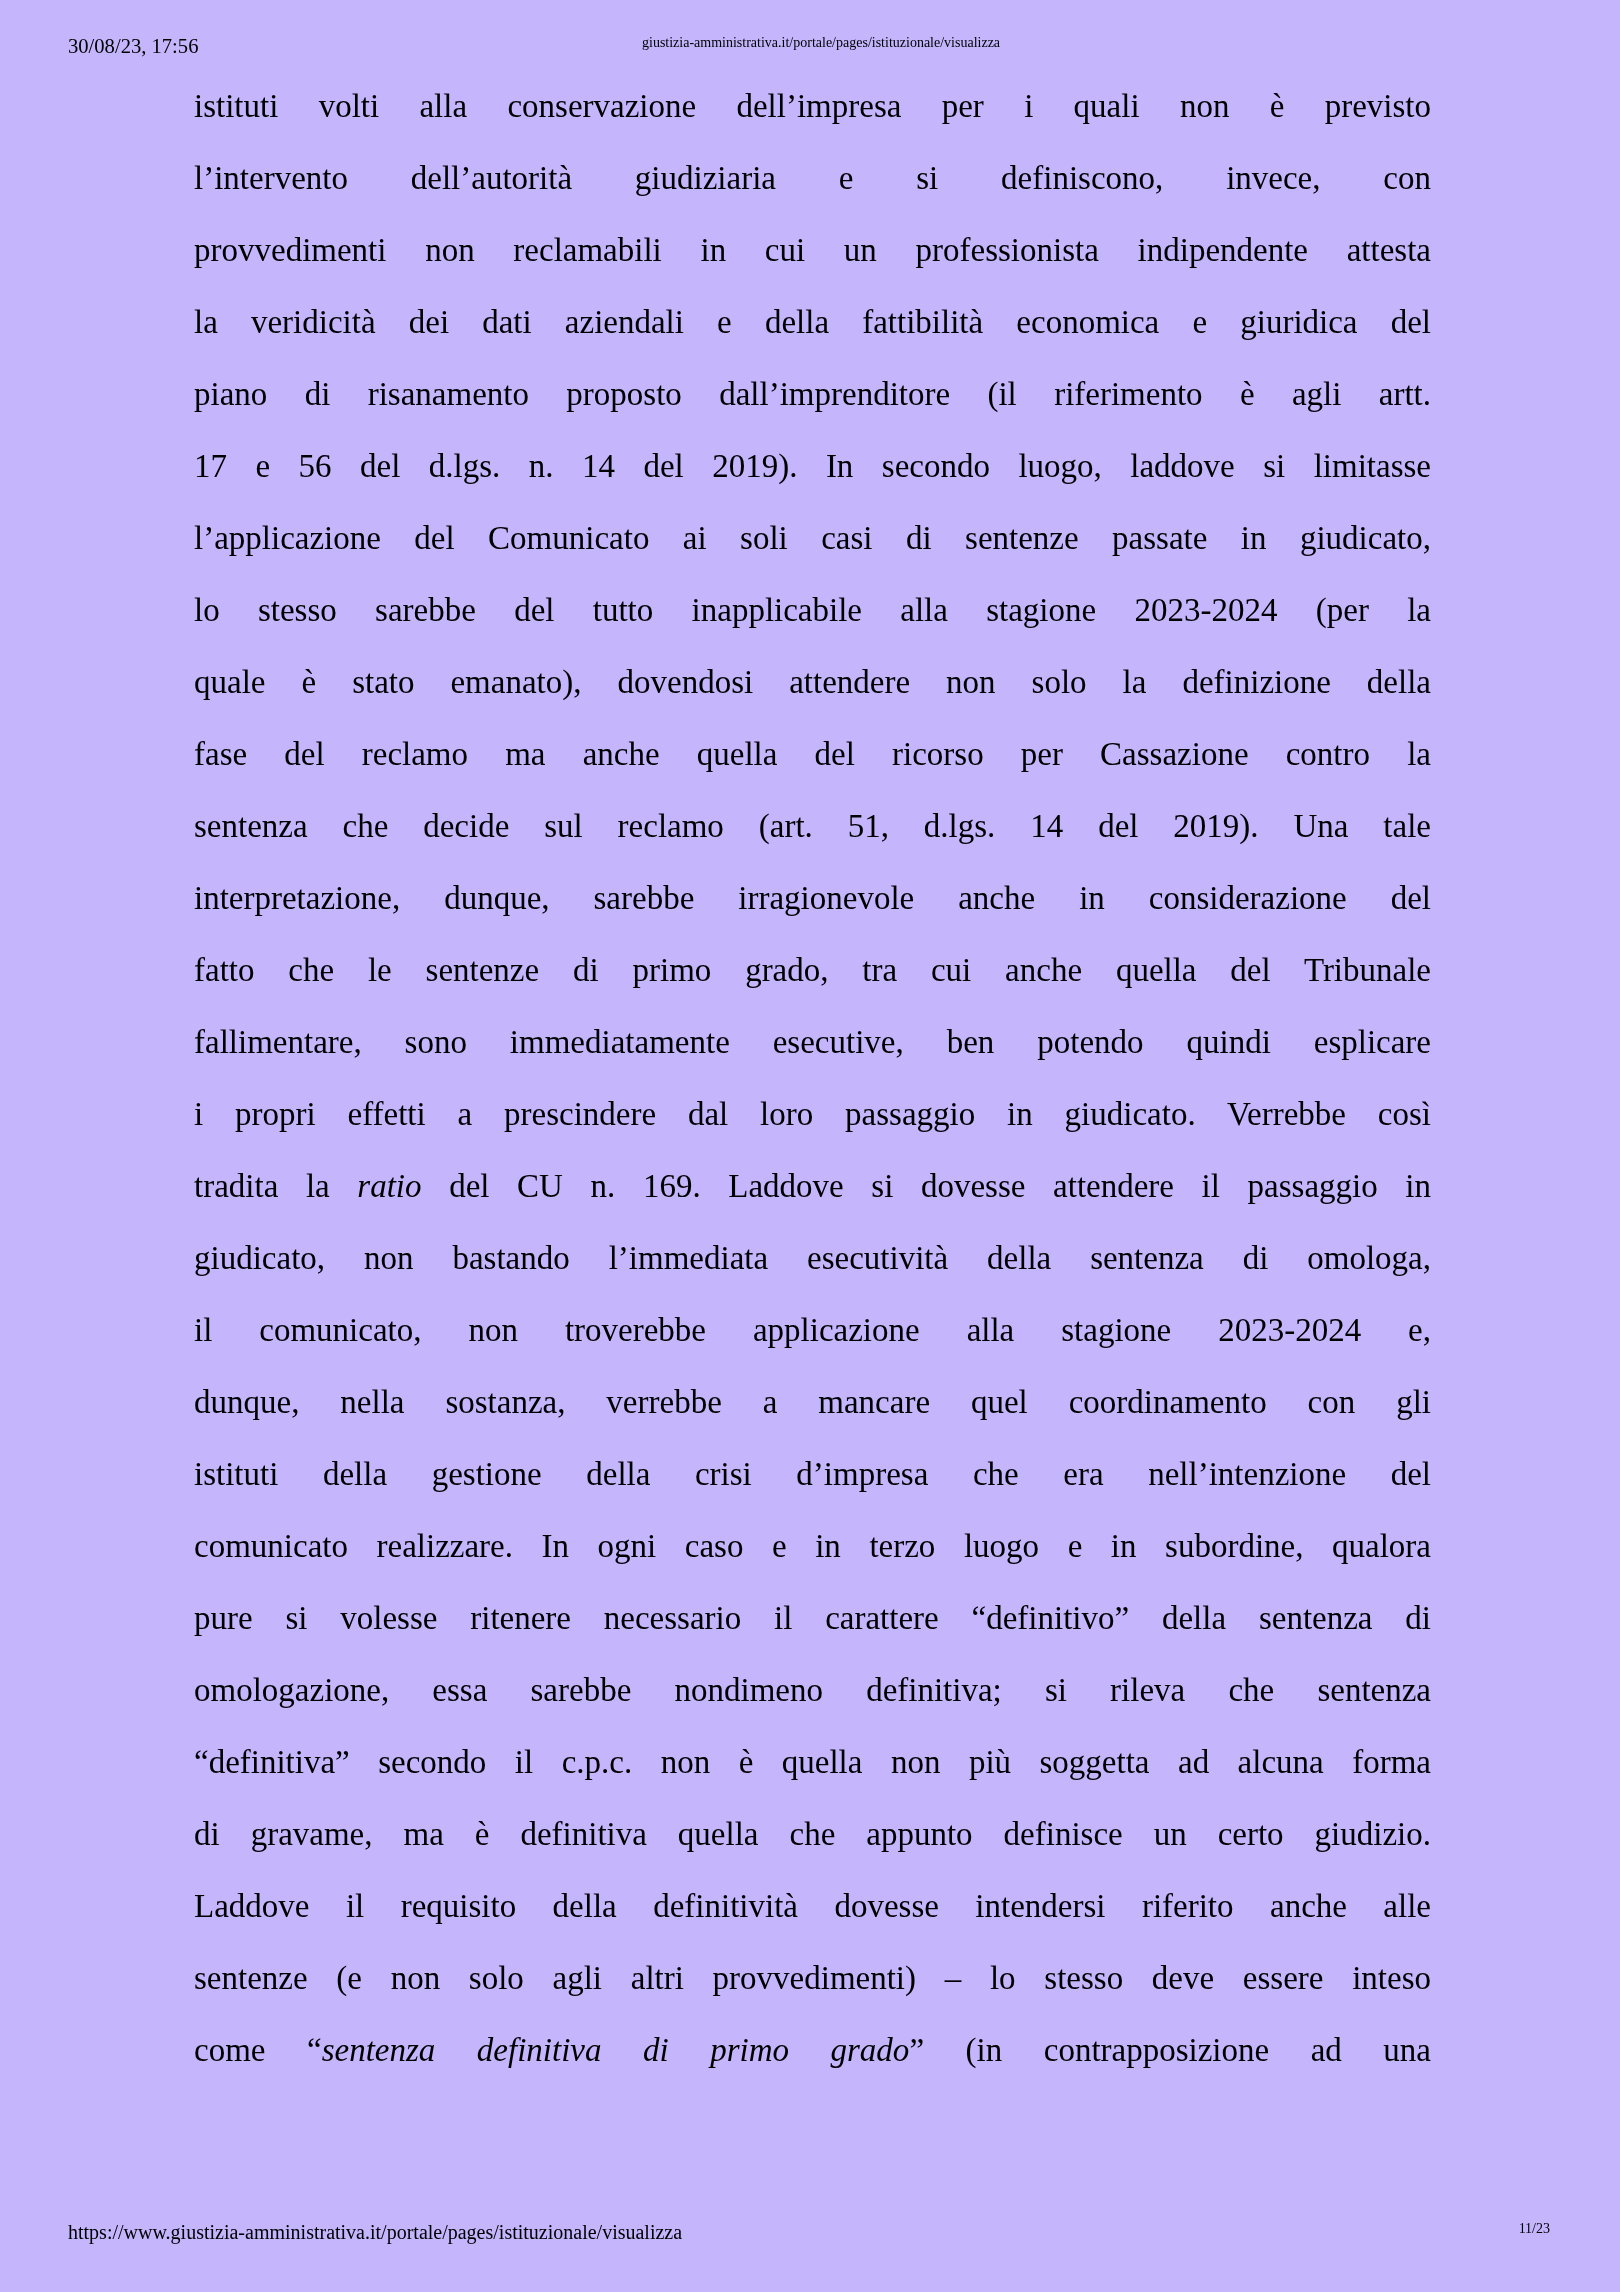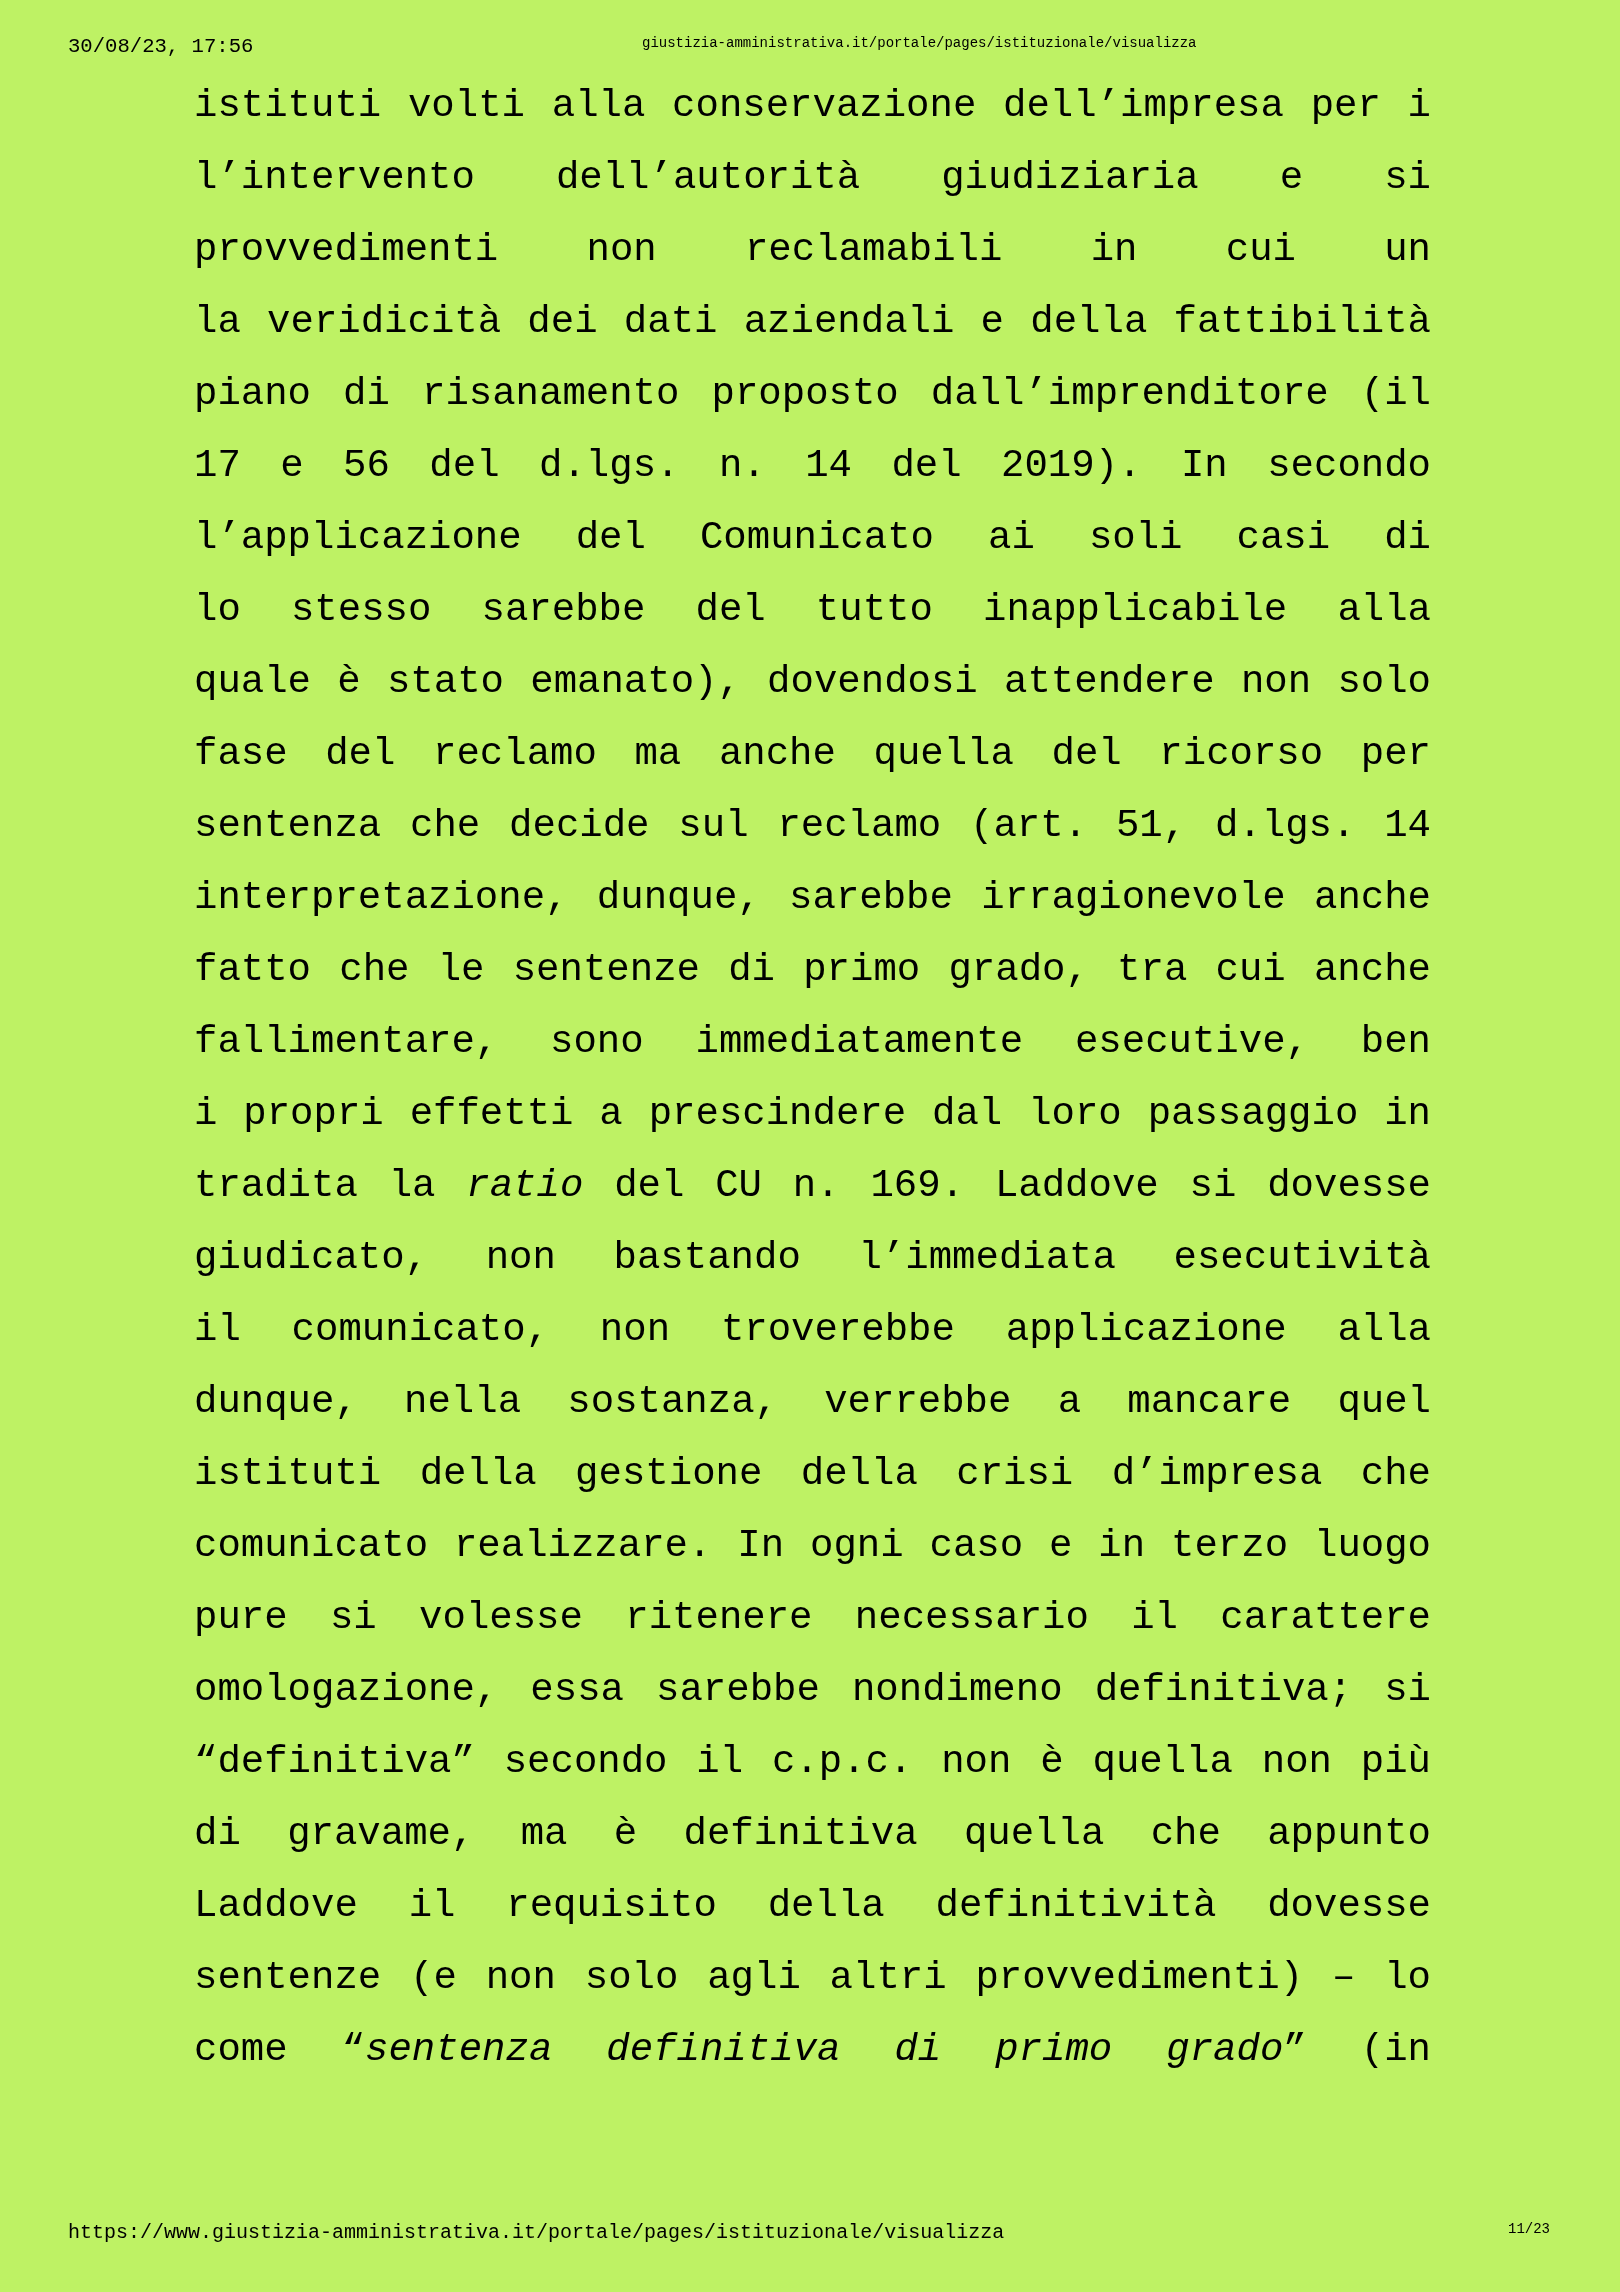--- a/index.html
+++ b/index.html
@@ -7,44 +7,44 @@
     padding: 0;
     width: 1620px;
     height: 2293px;
     background: #ffffff;
     overflow: hidden;
   }
   .page {
     position: relative;
     width: 1620px;
     height: 2293px;
-    background: #bef264;
+    background: #c4b5fd;
     color: #000000;
-    font-family: Liberation Mono, monospace;
+    font-family: Liberation Serif, serif;
   }
   .header-date {
     position: absolute;
     left: 68px;
     top: 35px;
     font-size: 20.6px;
     white-space: nowrap;
   }
   .header-title {
     position: absolute;
     left: 642px;
     top: 35px;
     font-size: 14px;
     white-space: nowrap;
   }
   .body-text {
     position: absolute;
     left: 194px;
     top: 70px;
     width: 1237px;
-    font-size: 39px;
+    font-size: 33px;
     line-height: 72px;
   }
   .line {
     text-align: justify;
     text-align-last: justify;
     height: 72px;
     overflow: hidden;
   }
   .line.last {
     text-align-last: left;

